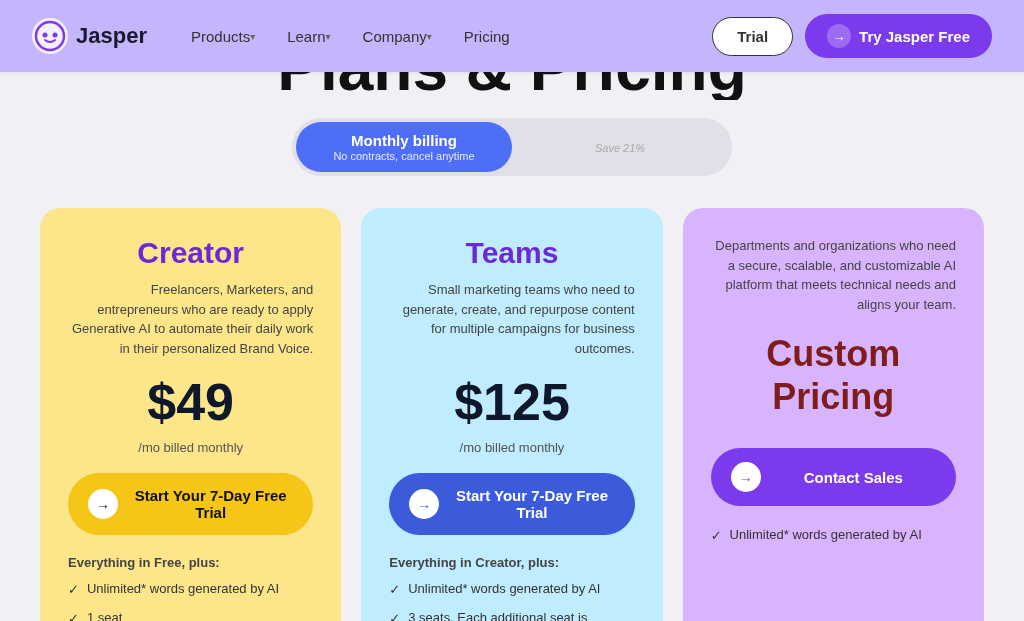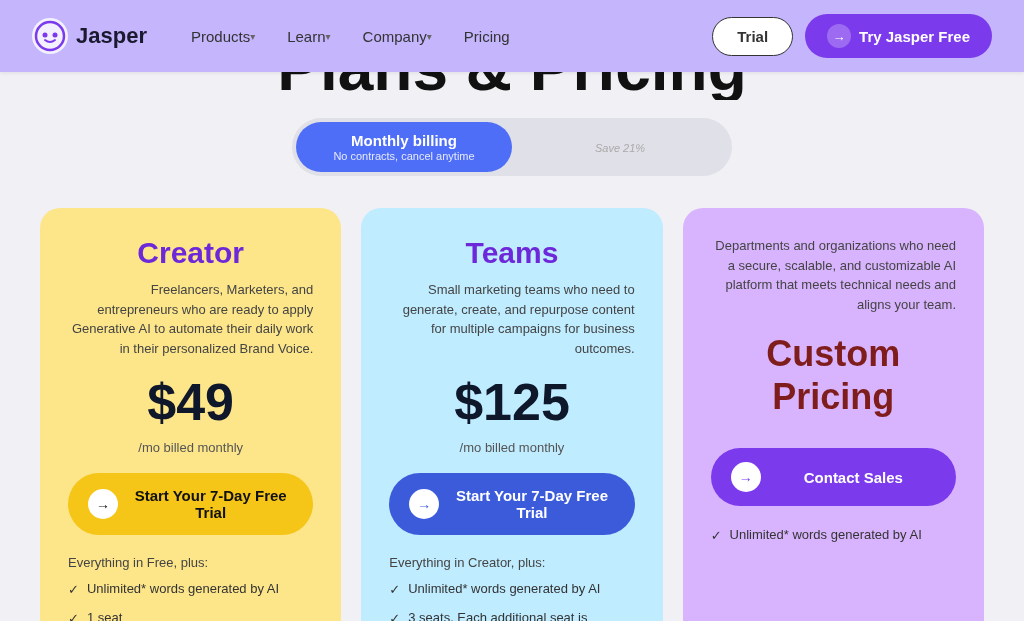--- a/index.html
+++ b/index.html
@@ -252,21 +252,21 @@
     .btn-trial-creator .btn-trial-icon { background: #fff; color: #111; }
     .btn-trial-teams .btn-trial-icon { background: #fff; color: #3b5bdb; }
     .btn-trial-business .btn-trial-icon { background: #fff; color: #7c3aed; }
     .btn-trial-label { flex: 1; text-align: center; }
 
     
     .features-header {
       font-size: 13px;
       color: #444;
       margin-bottom: 10px;
-      font-weight: 400;
+      font-weight: 700;
     }
     .feature-item {
       display: flex;
       align-items: flex-start;
       gap: 8px;
       margin-bottom: 10px;
       font-size: 13px;
       color: #333;
       line-height: 1.4;
     }

